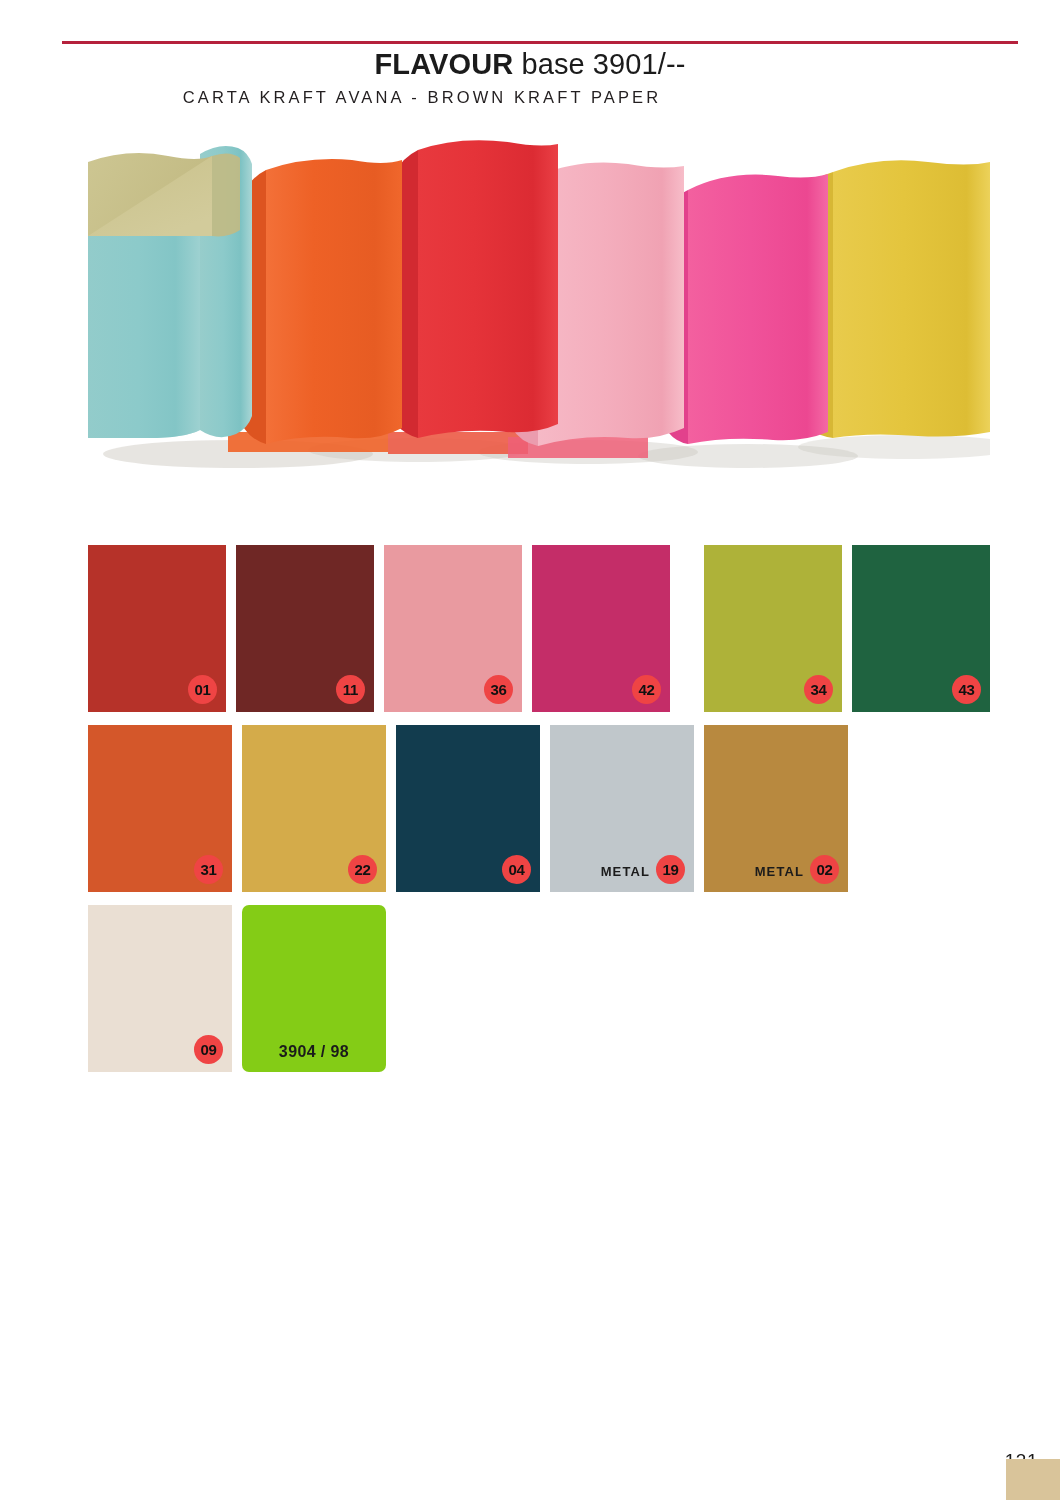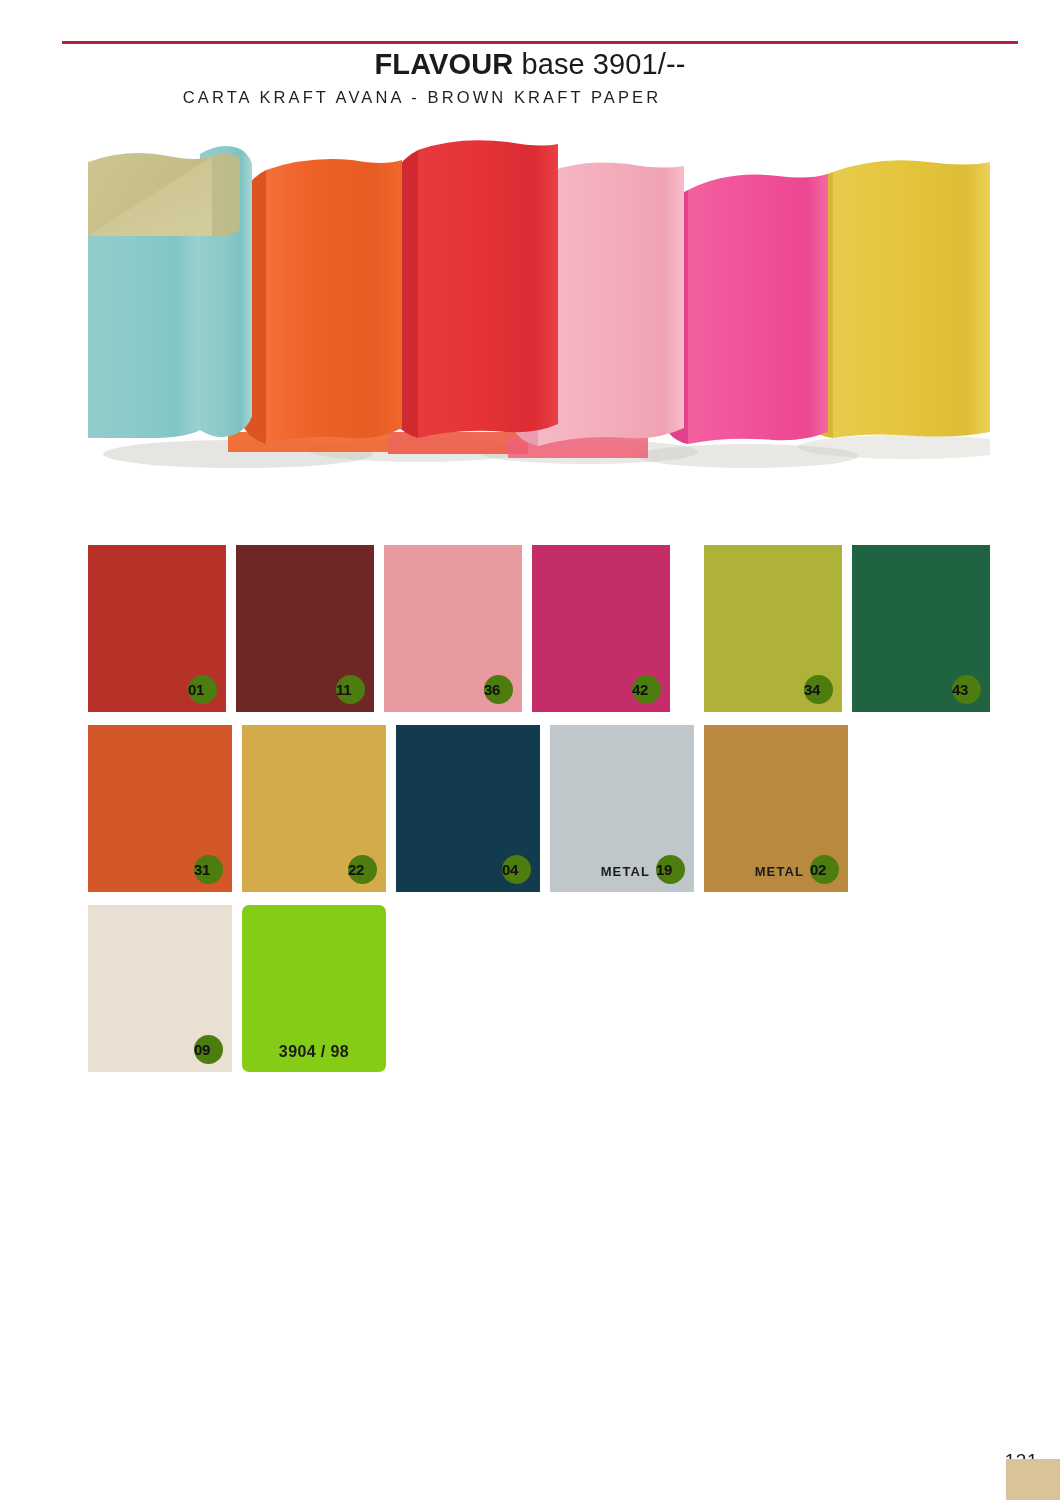--- a/index.html
+++ b/index.html
@@ -85,25 +85,26 @@
     height: 167px;
     box-sizing: border-box;
   }
   .swatch-badge {
     position: absolute;
     right: 9px;
     bottom: 8px;
     width: 29px;
     height: 29px;
     border-radius: 50%;
-    background: #4d7c0f;
+    background: #ef4444;
     color: #111111;
     font-size: 15px;
     font-weight: bold;
     line-height: 29px;
+    text-align: center;
     letter-spacing: -0.3px;
   }
   .swatch-prefix {
     position: absolute;
     right: 44px;
     bottom: 13px;
     font-size: 13px;
     font-weight: bold;
     color: #1b1b1b;
     letter-spacing: 1.1px;

